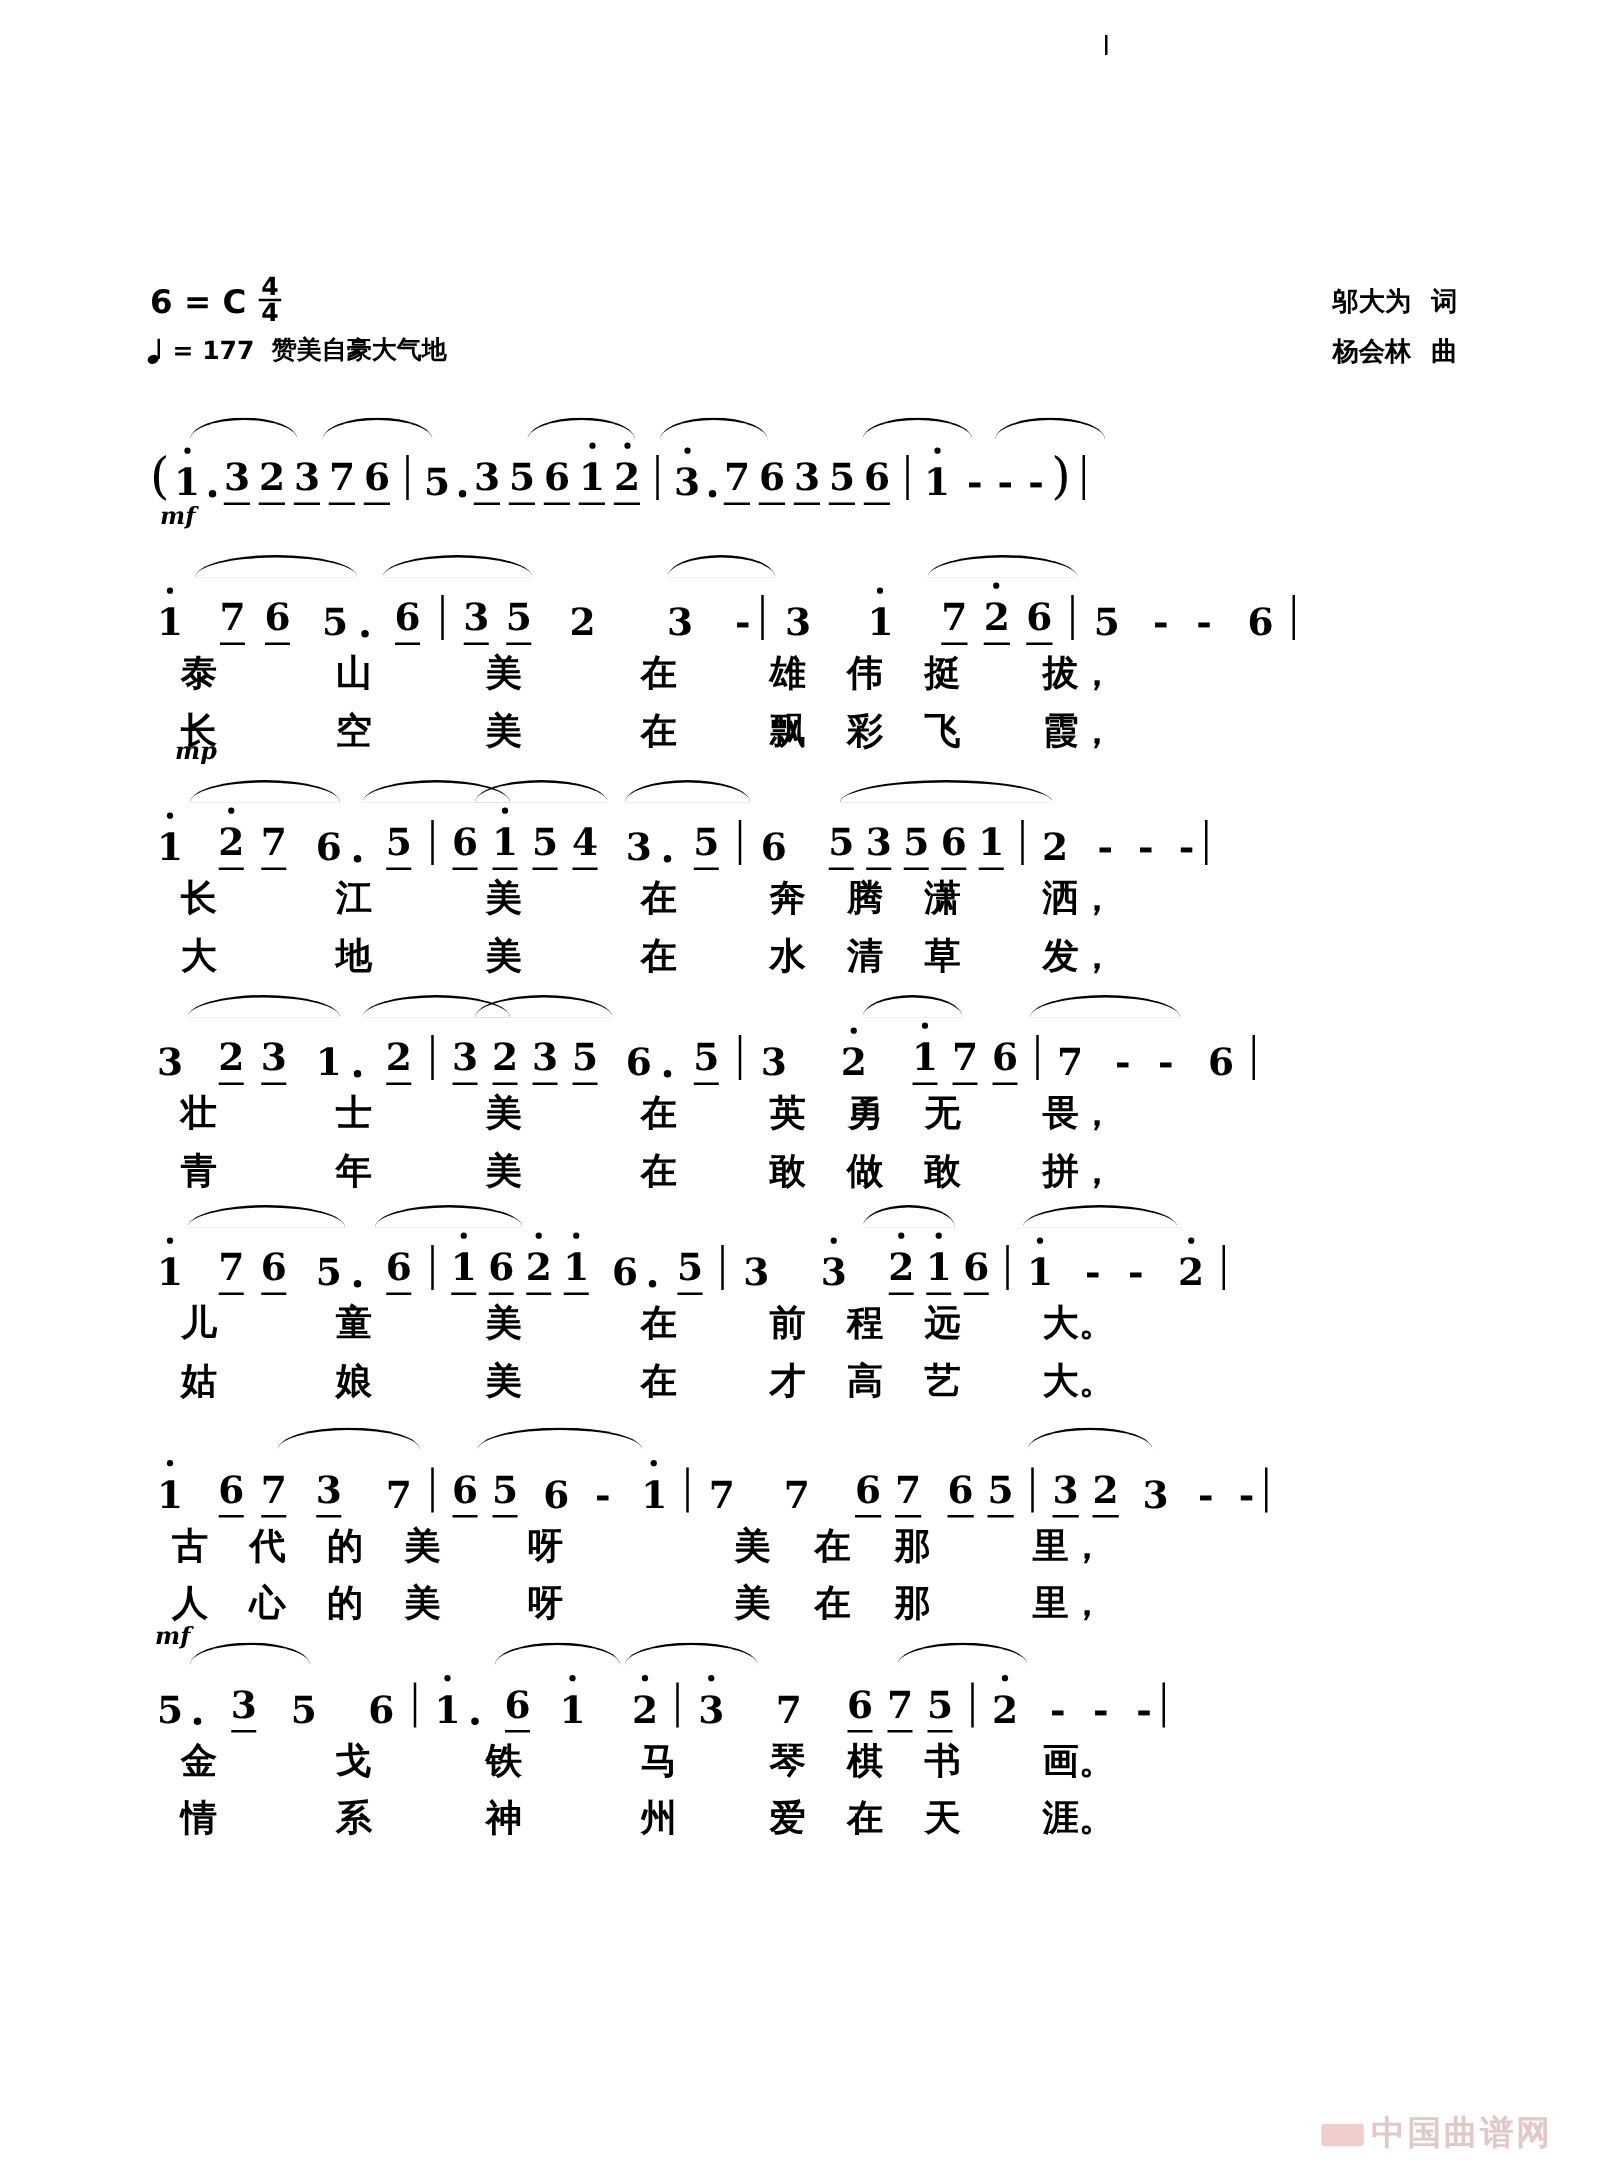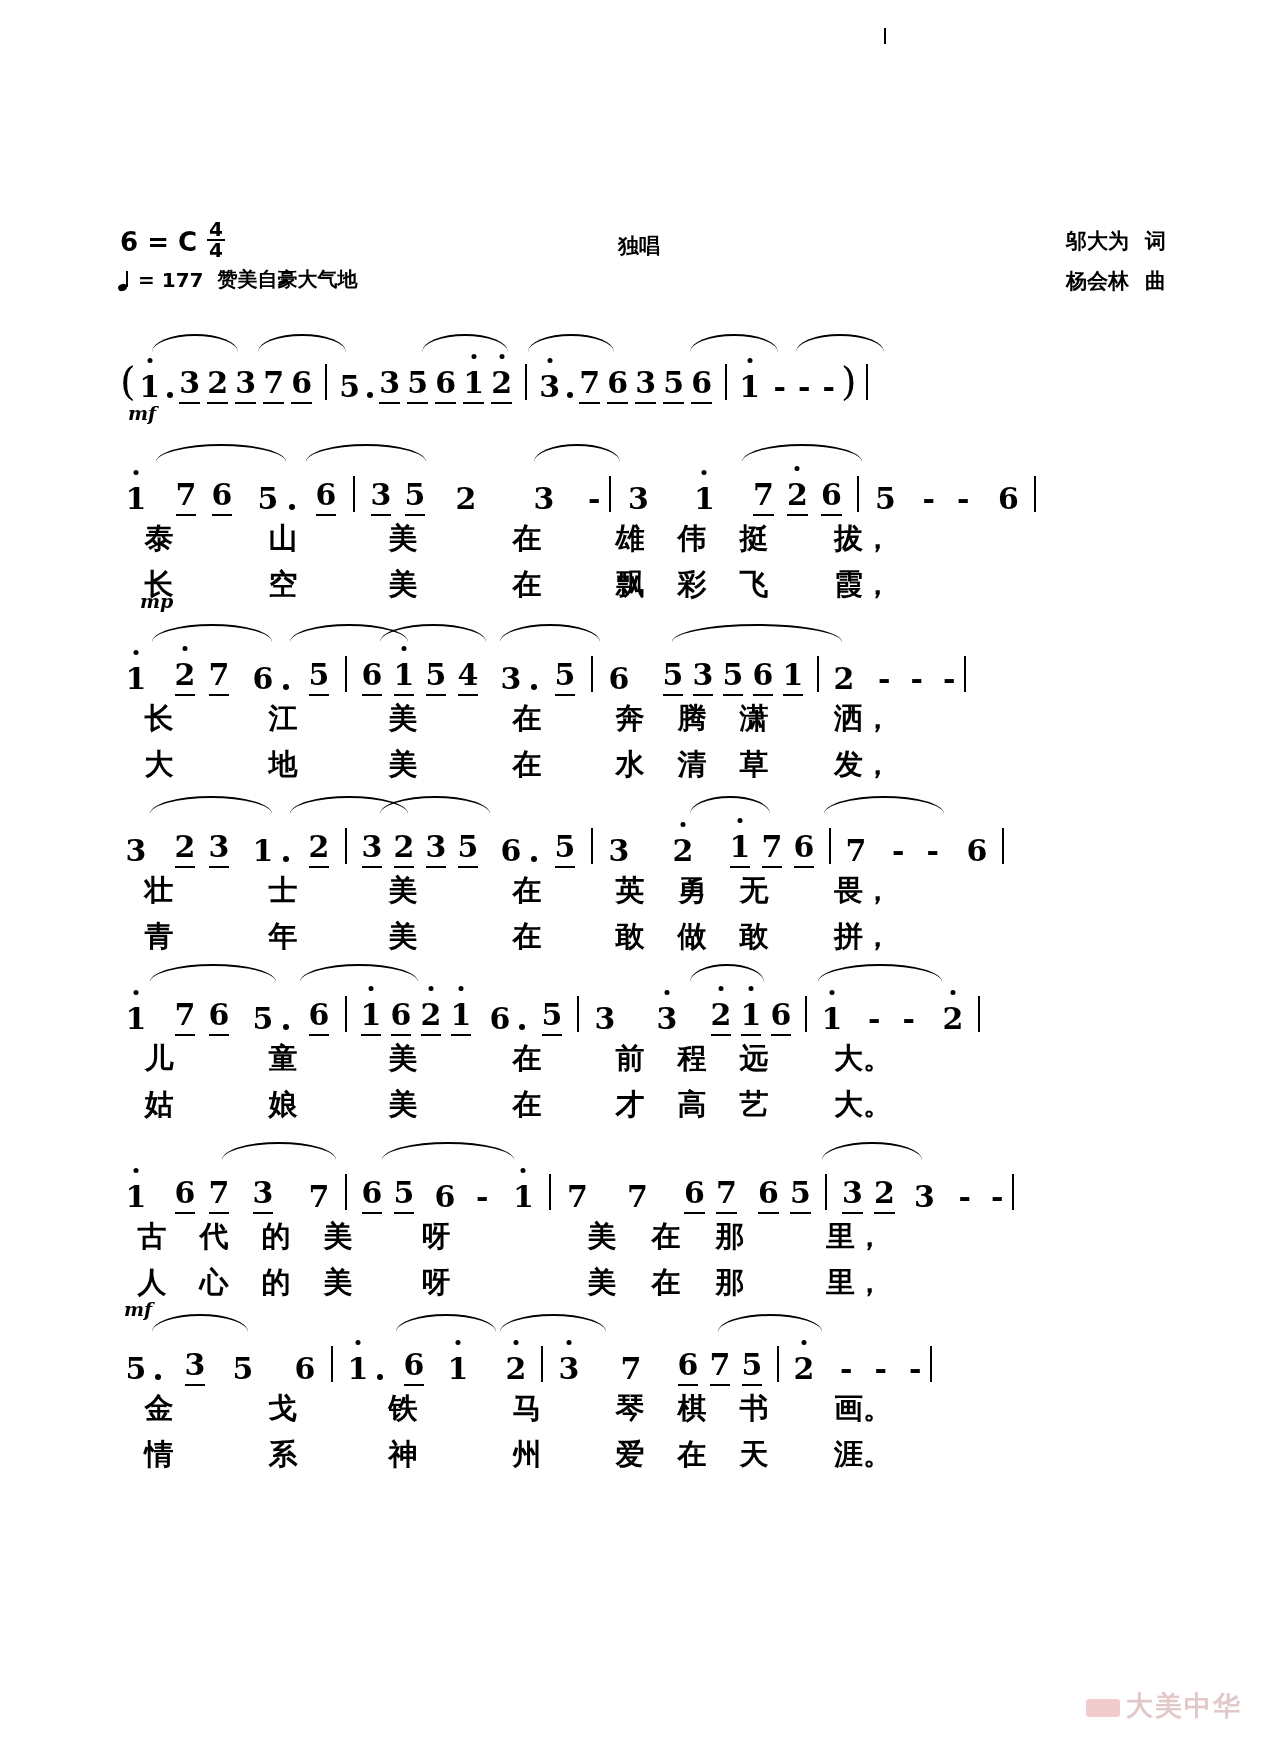--- a/index.html
+++ b/index.html
@@ -235,21 +235,20 @@
     background: #000;
   }
 </style>
 </head>
 <body>
 
 <div class="sheet">
 
   <div class="tick"></div>
 
-  <div class="subtitle">独唱</div>
 
   <div class="keysig">
     <span>6 = C</span>
     <span class="frac">
       <span class="num">4</span>
       <span class="den">4</span>
     </span>
   </div>
 
   <div class="tempo">
@@ -641,16 +640,16 @@
       <span class="lyr" style="width:70px; margin-left:50px;">神</span>
       <span class="lyr" style="width:70px; margin-left:54px;">州</span>
       <span class="lyr" style="width:56px; margin-left:40px;">爱</span>
       <span class="lyr" style="width:56px; margin-left:6px;">在</span>
       <span class="lyr" style="width:56px; margin-left:6px;">天</span>
       <span class="lyr" style="width:70px; margin-left:46px;">涯。</span>
     </div>
   </div>
 
   <div class="watermark">
-    <span class="wm-mark"></span><span>大美中华</span>
+    <span class="wm-mark"></span><span>中国曲谱网</span>
   </div>
 
 </div>
 
 </body></html>

